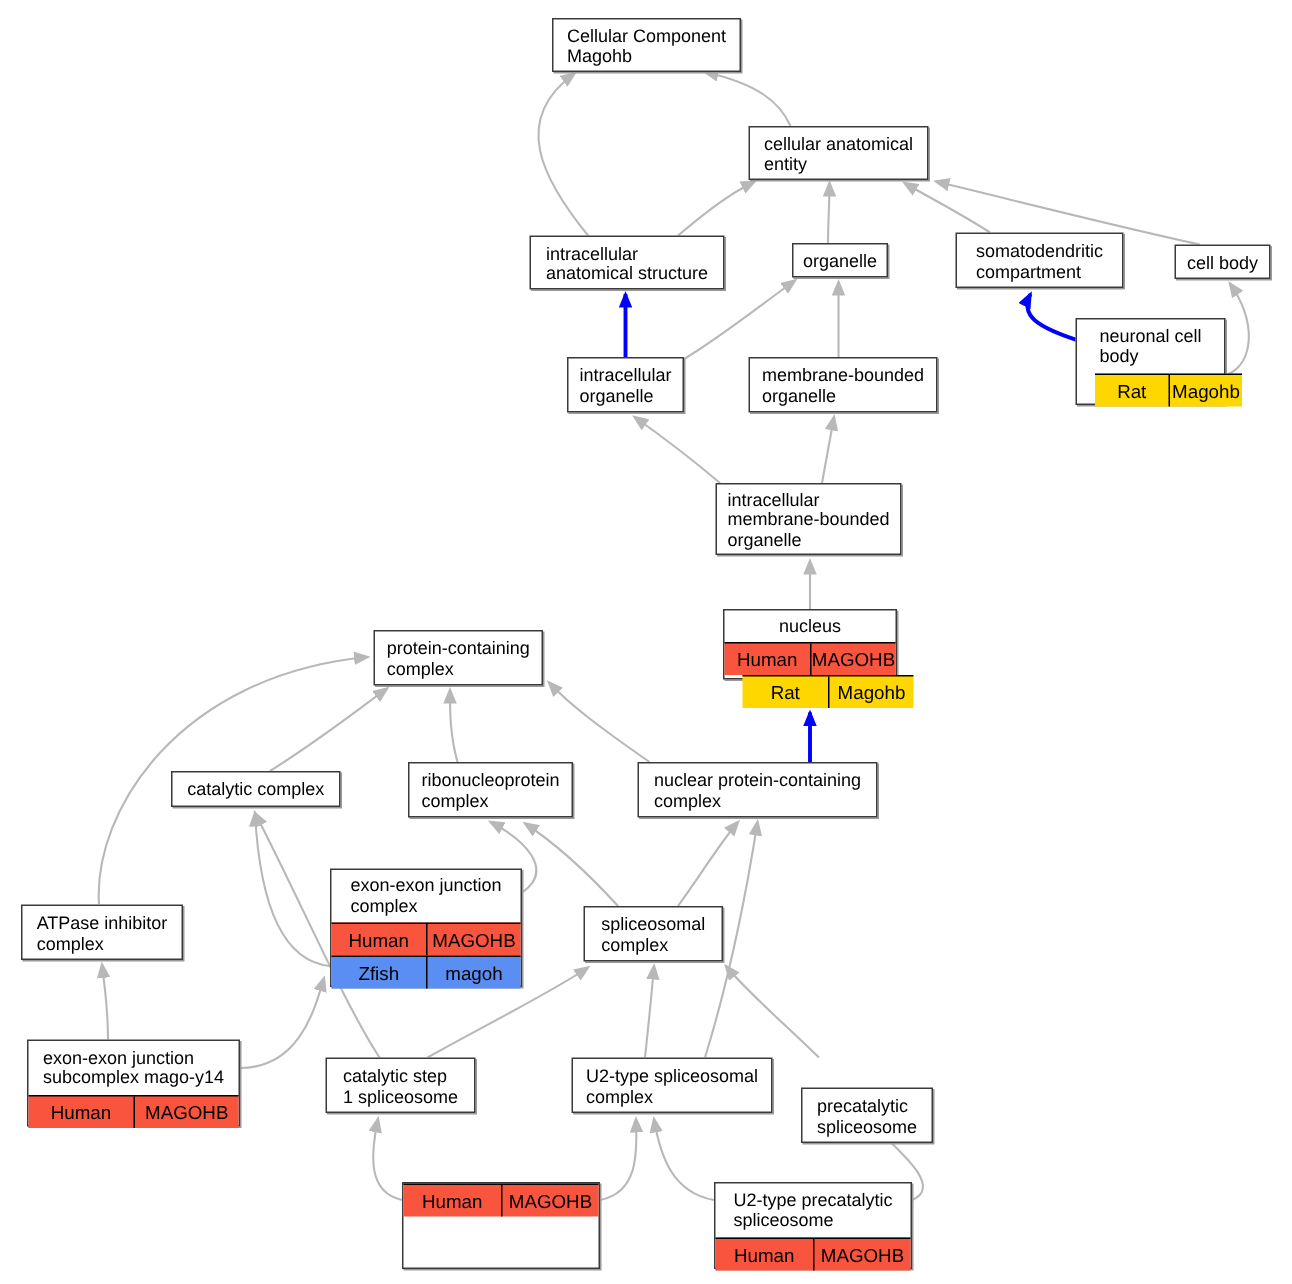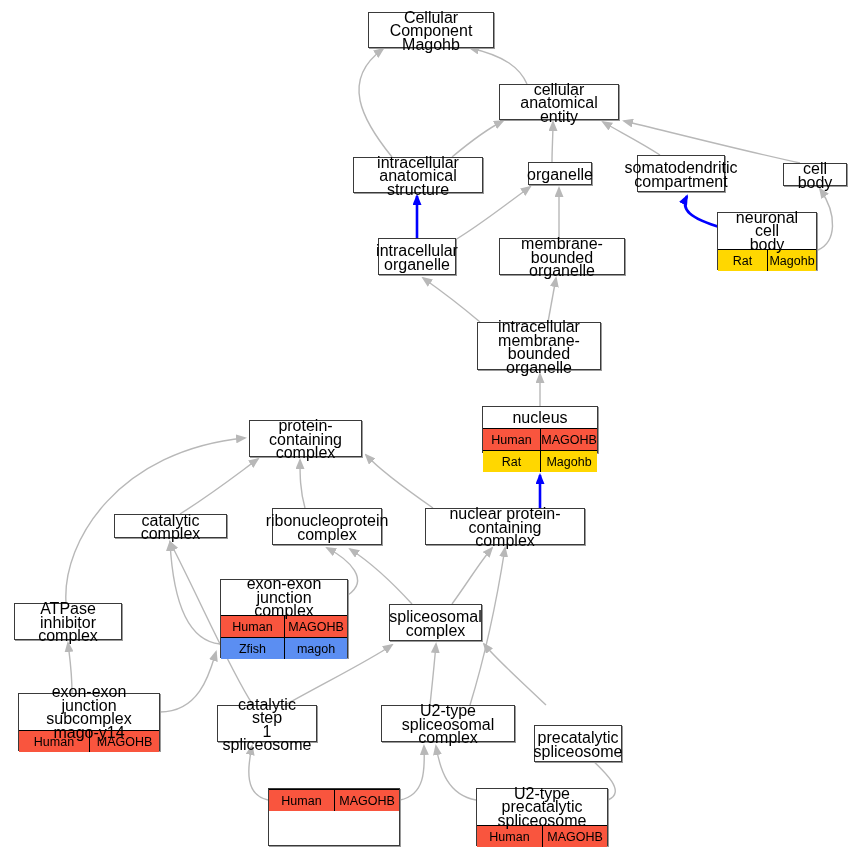--- a/index.html
+++ b/index.html
@@ -16,22 +16,22 @@
     box-sizing:border-box;
     border:1px solid #3a3a3a;
     background:#ffffff;
     box-shadow:1px 1px 0 #9a9a9a;
     z-index:5;
   }
   .node .title{
     display:flex;
     align-items:center;
     justify-content:center;
-    text-align:center;
-    font-size:16px;
+    text-align:left;
+    font-size:12px;
     line-height:13.5px;
     color:#000000;
     padding:2px 4px;
     box-sizing:border-box;
     white-space:pre-line;
   }
   .node .genes{
     display:block;
     width:100%;
     border-collapse:collapse;
@@ -50,21 +50,21 @@
     align-items:center;
     justify-content:center;
     font-size:12.5px;
     color:#000000;
     box-sizing:border-box;
     overflow:hidden;
     white-space:nowrap;
   }
   .generow .gn{border-left:1px solid #000000;}
   .generow.human{background:#f9553e;}
-  .generow.rat{background:#ffd700;}
+  .generow.rat{background:#ffd700;margin-left:12px;}
   .generow.zfish{background:#5b8ef2;}
 </style>
 </head>
 <body>
 
 <div id="canvas">
   <svg id="edges" xmlns="http://www.w3.org/2000/svg">
     <defs>
       <marker id="arrow-grey" markerWidth="11" markerHeight="9" refX="9" refY="4.5" orient="auto" markerUnits="userSpaceOnUse">
         <path d="M0,0 L11,4.5 L0,9 Z" fill="#b8b8b8"></path>
@@ -119,21 +119,21 @@
         <div class="title" style="height: 36px;">cellular anatomical
 entity</div>
       </div>
       <div class="node" style="left: 353px; top: 157px; width: 130px; height: 36px;">
         <div class="title" style="height: 36px;">intracellular
 anatomical structure</div>
       </div>
       <div class="node" style="left: 528px; top: 162px; width: 64px; height: 23px;">
         <div class="title" style="height: 23px;">organelle</div>
       </div>
-      <div class="node" style="left: 637px; top: 155px; width: 88px; height: 37px;">
+      <div class="node" style="left: 637px; top: 155px; width: 112px; height: 37px;">
         <div class="title" style="height: 37px;">somatodendritic
 compartment</div>
       </div>
       <div class="node" style="left: 783px; top: 163px; width: 64px; height: 23px;">
         <div class="title" style="height: 23px;">cell body</div>
       </div>
       <div class="node" style="left: 378px; top: 238px; width: 78px; height: 37px;">
         <div class="title" style="height: 37px;">intracellular
 organelle</div>
       </div>

